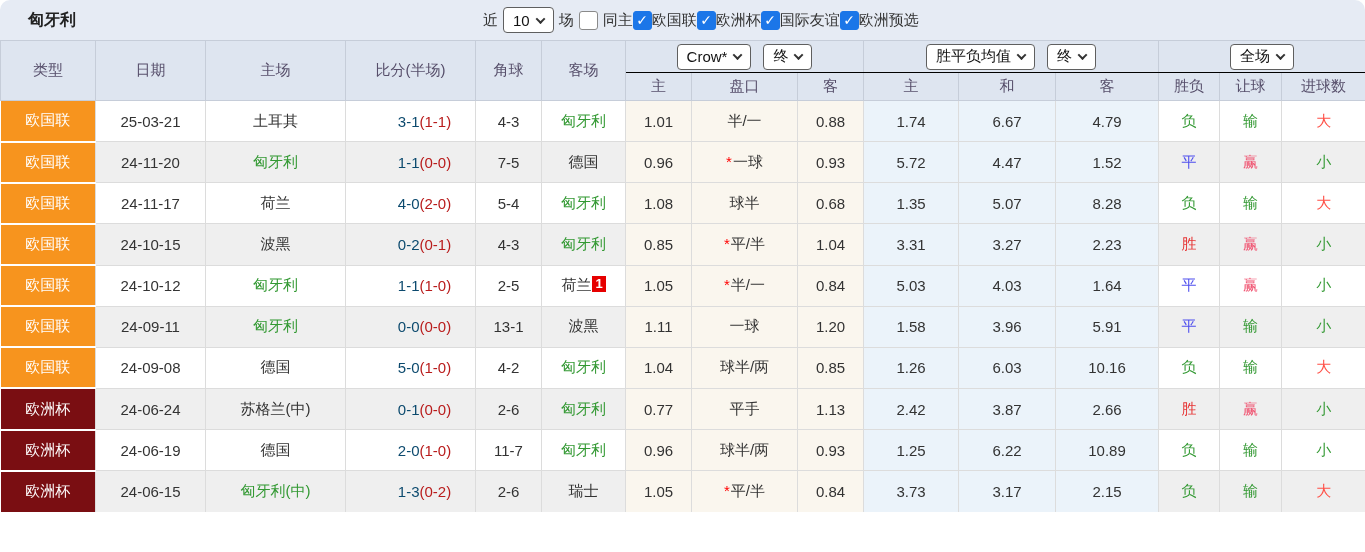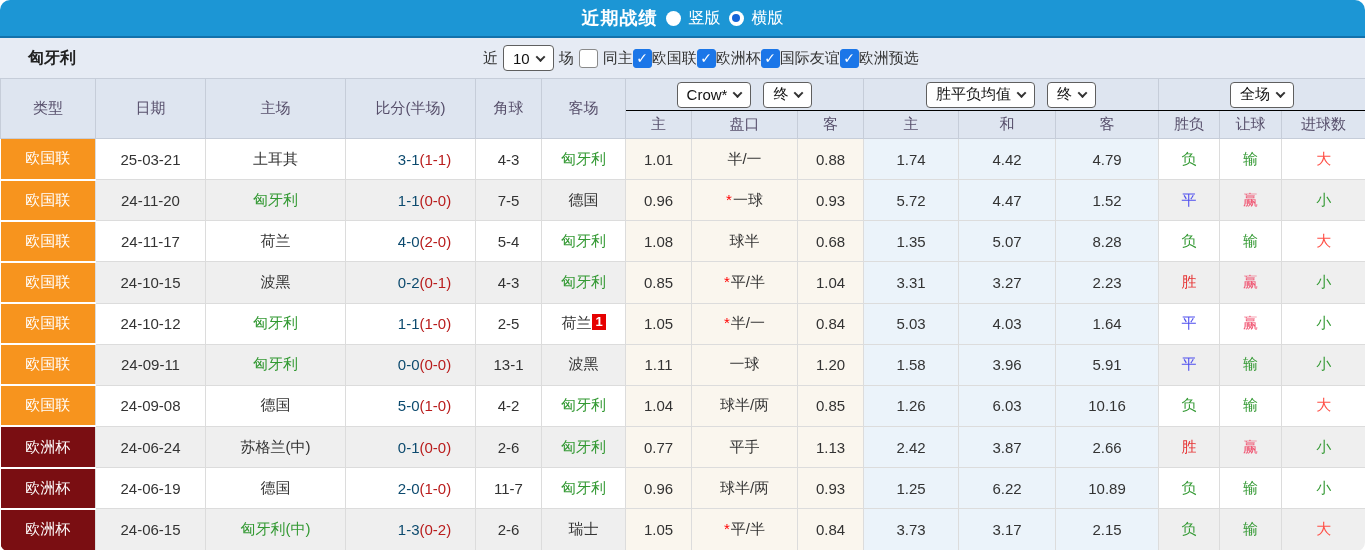--- a/index.html
+++ b/index.html
@@ -67,31 +67,20 @@
   .score-half{color:#b91c1c;}
   .star{color:#FF0000;margin-right:1px;}
   .redcard{display:inline-block;background:#E60000;color:#fff;font-size:13px;
     line-height:16px;padding:0 3px;margin-left:1px;font-weight:bold;vertical-align:2px;}
 </style>
 </head>
 <body>
 
 <div class="page">
 
-  <div class="topbar">
-    <span class="title">近期战绩</span>
-    <span class="radio" id="radio-vertical">
-        <span class="dot"></span>
-      </span>
-    <span class="radio-label">竖版</span>
-    <span class="radio checked" id="radio-horizontal">
-        <span class="dot"></span>
-      </span>
-    <span class="radio-label">横版</span>
-  </div>
 
   <div class="filterbar">
     <div class="team">匈牙利</div>
     <div class="filter-controls">
       <span class="sp">近</span>
       <button class="select sp">
         <span>10</span>
         <span class="chev"></span>
       </button>
       <span class="sp">场</span>
@@ -186,21 +175,21 @@
           <td class="col-type" style="background: rgb(247, 148, 30);">欧国联</td>
           <td>25-03-21</td>
           <td><span>土耳其</span></td>
           <td><span class="score-main">3-1</span><span class="score-half">(1-1)</span></td>
           <td>4-3</td>
           <td><span class="c-green">匈牙利</span></td>
           <td class="cream">1.01</td>
           <td class="cream"><span>半/一</span></td>
           <td class="cream">0.88</td>
           <td class="lblue">1.74</td>
-          <td class="lblue">4.42</td>
+          <td class="lblue">6.67</td>
           <td class="lblue">4.79</td>
           <td><span class="c-green">负</span></td>
           <td><span class="c-green">输</span></td>
           <td><span class="c-lred">大</span></td>
         </tr>
         <tr class="even">
           <td class="col-type" style="background: rgb(247, 148, 30);">欧国联</td>
           <td>24-11-20</td>
           <td><span class="c-green">匈牙利</span></td>
           <td><span class="score-main">1-1</span><span class="score-half">(0-0)</span></td>

